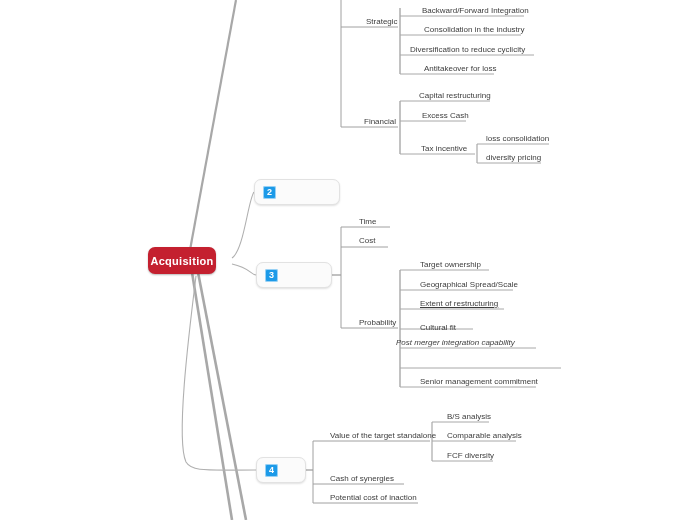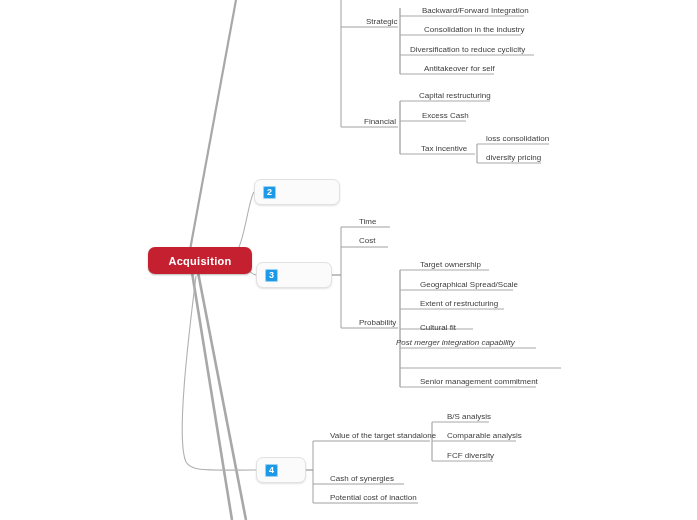--- a/index.html
+++ b/index.html
@@ -10,21 +10,21 @@
     overflow:hidden;
     position:relative;
   }
   #canvas{position:absolute;left:0;top:0;width:697px;height:520px;}
   svg.wires{position:absolute;left:0;top:0;width:697px;height:520px;pointer-events:none;}
 
   
   .root-node{
     position:absolute;
     left:148px;top:247px;
-    width:104px;height:27px;
+    width:68px;height:27px;
     background:#c4202f;
     border-radius:7px;
     box-shadow:0 1px 2px rgba(0,0,0,.28);
     display:flex;align-items:center;justify-content:center;
   }
   .root-node .root-label{
     color:#ffffff;
     font-size:11px;
     font-weight:bold;
     letter-spacing:.3px;
@@ -151,36 +151,36 @@
 
   <div class="card" style="left:256px;top:457px;width:50px;height:26px;">
     <span class="badge">4</span>
     <span class="card-text"></span>
   </div>
 
   <div class="node-label" style="left:364px;top:17px;">Strategic</div>
   <div class="node-label" style="left:420px;top:6px;">Backward/Forward Integration</div>
   <div class="node-label" style="left:422px;top:25px;">Consolidation in the industry</div>
   <div class="node-label" style="left:408px;top:45px;">Diversification to reduce cyclicity</div>
-  <div class="node-label" style="left:422px;top:64px;">Antitakeover for self</div>
+  <div class="node-label" style="left:422px;top:64px;">Antitakeover for loss</div>
 
   <div class="node-label" style="left:362px;top:117px;">Financial</div>
   <div class="node-label" style="left:417px;top:91px;">Capital restructuring</div>
   <div class="node-label" style="left:420px;top:111px;">Excess Cash</div>
   <div class="node-label" style="left:419px;top:144px;">Tax incentive</div>
   <div class="node-label" style="left:484px;top:134px;">loss consolidation</div>
   <div class="node-label" style="left:484px;top:153px;">diversity pricing</div>
 
   <div class="node-label" style="left:357px;top:217px;">Time</div>
   <div class="node-label" style="left:357px;top:236px;">Cost</div>
   <div class="node-label" style="left:357px;top:318px;">Probability</div>
 
   <div class="node-label" style="left:418px;top:260px;">Target ownership</div>
   <div class="node-label" style="left:418px;top:280px;">Geographical Spread/Scale</div>
-  <div class="node-label" style="left:418px;top:299px;">Extent of restructuring</div>
+  <div class="node-label" style="left:418px;top:299px;text-decoration:underline;">Extent of restructuring</div>
   <div class="node-label" style="left:418px;top:323px;">Cultural fit</div>
   <div class="node-label" style="left:394px;top:338px;font-style:italic;">Post merger integration capability</div>
   <div class="node-label" style="left:418px;top:377px;">Senior management commitment</div>
 
   <div class="node-label" style="left:328px;top:431px;text-align:center;">Value of the target standalone</div>
   <div class="node-label" style="left:445px;top:412px;">B/S analysis</div>
   <div class="node-label" style="left:445px;top:431px;">Comparable analysis</div>
   <div class="node-label" style="left:445px;top:451px;">FCF diversity</div>
   <div class="node-label" style="left:328px;top:474px;">Cash of synergies</div>
   <div class="node-label" style="left:328px;top:493px;">Potential cost of inaction</div>

